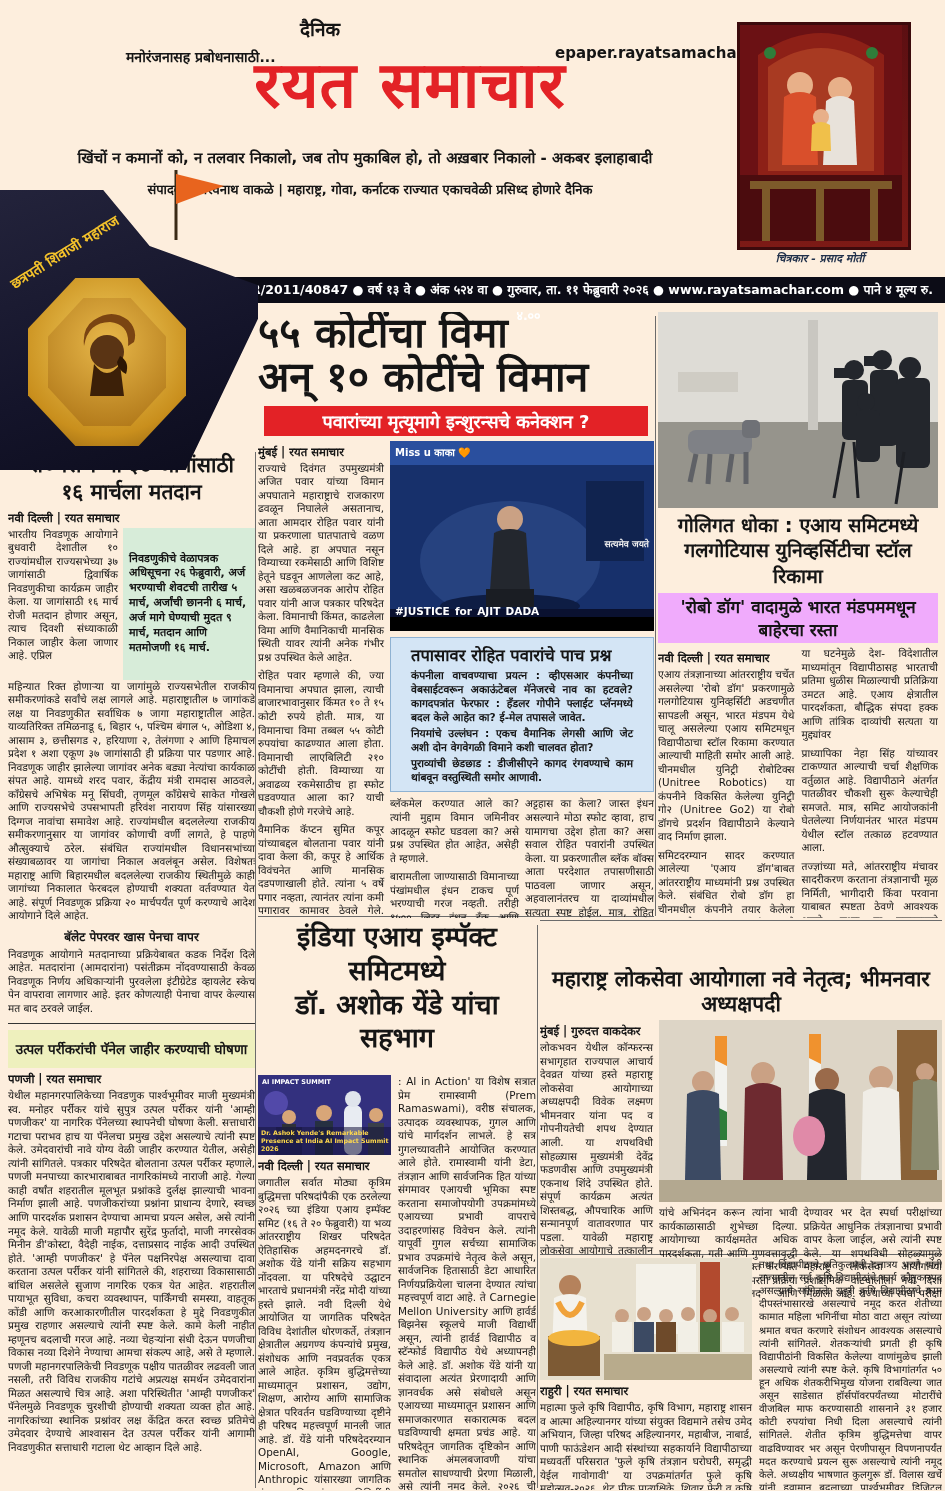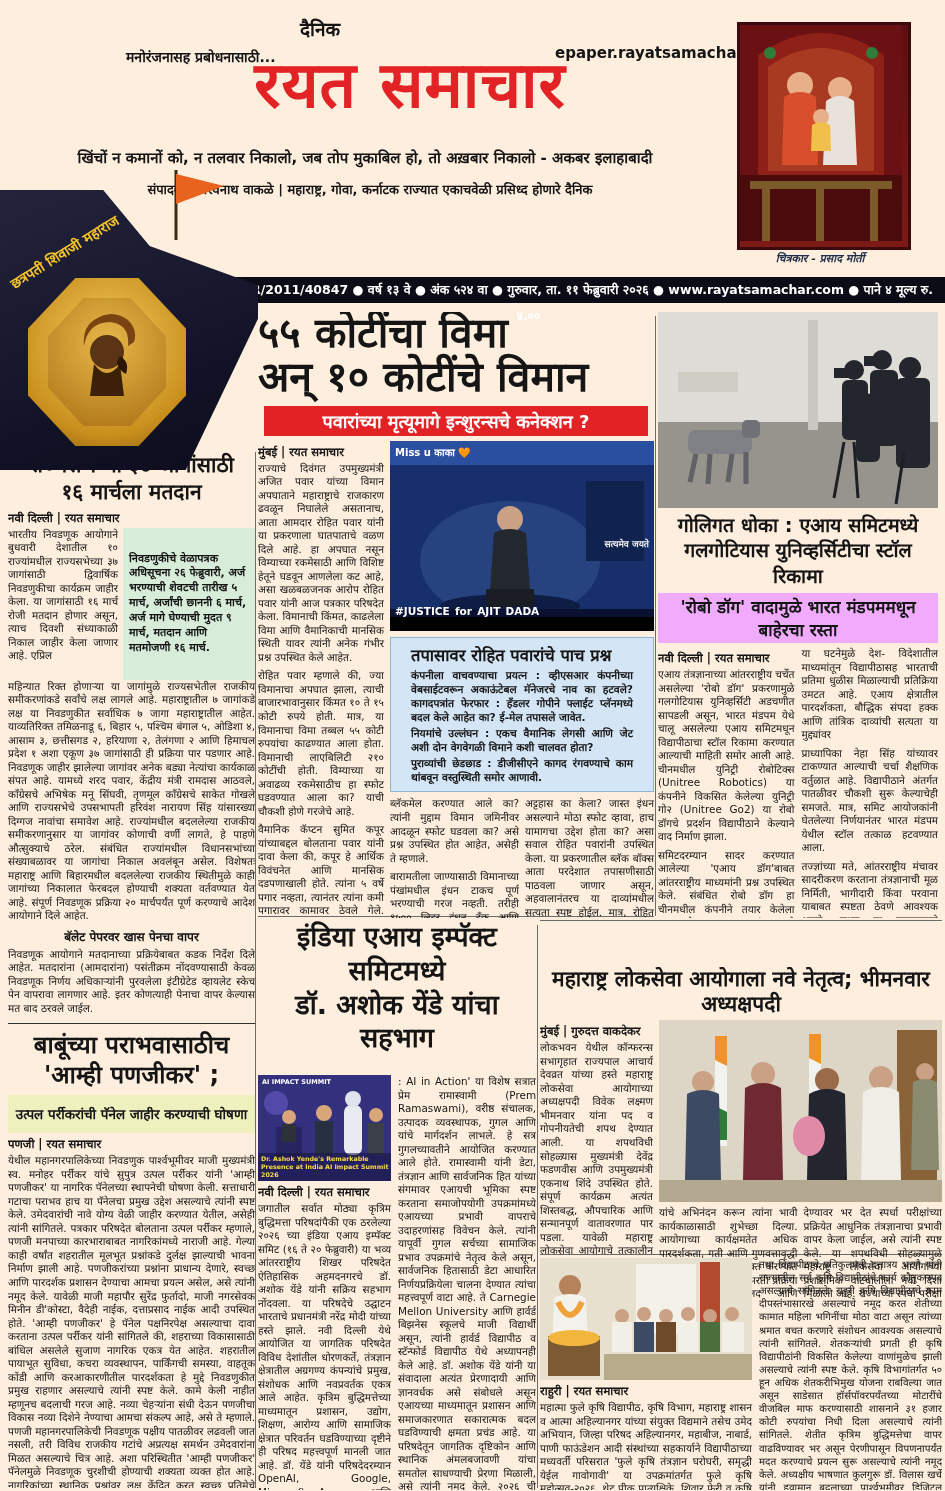--- a/index.html
+++ b/index.html
@@ -80,21 +80,21 @@
   .robo-sub{background:#f0abfc;font-weight:bold;font-size:17px;text-align:center;
     padding:2px 16px;margin:4px 0;}
   .robo-cols{display:flex;gap:7px;}
   .robo-cols>div{width:50%;}
   
   #ai{left:258px;top:920px;width:278px;height:570px;overflow:hidden;}
   .ai-head{font-size:27px;font-weight:900;text-align:center;line-height:1.25;margin-bottom:20px;}
   .ai-body{display:flex;gap:7px;}
   .ai-left{width:133px;flex:none;}
   .ai-right{flex:1;}
-  .ai-photo{position:relative;width:133px;height:106px;overflow:hidden;
+  .ai-photo{position:relative;width:133px;height:80px;overflow:hidden;
     background:linear-gradient(135deg,#2d2a72,#5a3f9e 55%,#27406e);}
   .ai-logo{position:absolute;left:4px;top:4px;color:#fff;font-size:6.5px;font-weight:bold;line-height:1.2;}
   .ai-cap{position:absolute;left:0;bottom:0;width:100%;color:#ffd94d;font-size:6.3px;
     font-weight:bold;background:rgba(20,20,60,.55);padding:2px 3px;line-height:1.25;}
   
   #mpsc{left:540px;top:923px;width:402px;height:333px;overflow:hidden;margin-top:44px;}
   .mpsc-head{font-size:21px;font-weight:900;text-align:center;line-height:1.2;margin-bottom:3px;}
   .mpsc-body{display:flex;gap:6px;}
   .mpsc-c1{width:113px;flex:none;}
   .mpsc-right{flex:1;}
@@ -176,24 +176,20 @@
   <div class="rs-row">
     <div class="c1 bodytxt">भारतीय निवडणूक आयोगाने बुधवारी देशातील १० राज्यांमधील राज्यसभेच्या ३७ जागांसाठी द्विवार्षिक निवडणुकीचा कार्यक्रम जाहीर केला. या जागांसाठी १६ मार्च रोजी मतदान होणार असून, त्याच दिवशी संध्याकाळी निकाल जाहीर केला जाणार आहे. एप्रिल</div>
     <div class="greenbox">निवडणुकीचे वेळापत्रक अधिसूचना २६ फेब्रुवारी, अर्ज भरण्याची शेवटची तारीख ५ मार्च, अर्जांची छाननी ६ मार्च, अर्ज मागे घेण्याची मुदत ९ मार्च, मतदान आणि मतमोजणी १६ मार्च.</div>
   </div>
   <p class="bodytxt">महिन्यात रिक्त होणाऱ्या या जागांमुळे राज्यसभेतील राजकीय समीकरणांकडे सर्वांचे लक्ष लागले आहे. महाराष्ट्रातील ७ जागांकडे लक्ष या निवडणुकीत सर्वाधिक ७ जागा महाराष्ट्रातील आहेत. याव्यतिरिक्त तमिळनाडू ६, बिहार ५, पश्चिम बंगाल ५, ओडिशा ४, आसाम ३, छत्तीसगड २, हरियाणा २, तेलंगणा २ आणि हिमाचल प्रदेश १ अशा एकूण ३७ जागांसाठी ही प्रक्रिया पार पडणार आहे. निवडणूक जाहीर झालेल्या जागांवर अनेक बड्या नेत्यांचा कार्यकाळ संपत आहे. यामध्ये शरद पवार, केंद्रीय मंत्री रामदास आठवले, काँग्रेसचे अभिषेक मनू सिंघवी, तृणमूल काँग्रेसचे साकेत गोखले आणि राज्यसभेचे उपसभापती हरिवंश नारायण सिंह यांसारख्या दिग्गज नावांचा समावेश आहे. राज्यांमधील बदललेल्या राजकीय समीकरणानुसार या जागांवर कोणाची वर्णी लागते, हे पाहणे औत्सुक्याचे ठरेल. संबंधित राज्यांमधील विधानसभांच्या संख्याबळावर या जागांचा निकाल अवलंबून असेल. विशेषतः महाराष्ट्र आणि बिहारमधील बदललेल्या राजकीय स्थितीमुळे काही जागांच्या निकालात फेरबदल होण्याची शक्यता वर्तवण्यात येत आहे. संपूर्ण निवडणूक प्रक्रिया २० मार्चपर्यंत पूर्ण करण्याचे आदेश आयोगाने दिले आहेत.</p>
   <div class="rs-sub">बॅलेट पेपरवर खास पेनचा वापर</div>
   <p class="bodytxt">निवडणूक आयोगाने मतदानाच्या प्रक्रियेबाबत कडक निर्देश दिले आहेत. मतदारांना (आमदारांना) पसंतीक्रम नोंदवण्यासाठी केवळ निवडणूक निर्णय अधिकाऱ्यांनी पुरवलेला इंटीग्रेटेड व्हायलेट स्केच पेन वापरावा लागणार आहे. इतर कोणत्याही पेनाचा वापर केल्यास मत बाद ठरवले जाईल.</p>
 
   <div class="divider"></div>
 
-  <h2 class="pj-head">
-    <span>बाबूंच्या पराभवासाठीच</span><br>
-    <span>'आम्ही पणजीकर' ;</span>
-  </h2>
   <div class="pj-sub">उत्पल पर्रीकरांची पॅनेल जाहीर करण्याची घोषणा</div>
   <div class="dateline">पणजी | रयत समाचार</div>
   <p class="bodytxt">येथील महानगरपालिकेच्या निवडणुक पार्श्वभूमीवर माजी मुख्यमंत्री स्व. मनोहर पर्रीकर यांचे सुपुत्र उत्पल पर्रीकर यांनी 'आम्ही पणजीकर' या नागरिक पॅनेलच्या स्थापनेची घोषणा केली. सत्ताधारी गटाचा पराभव हाच या पॅनेलचा प्रमुख उद्देश असल्याचे त्यांनी स्पष्ट केले. उमेदवारांची नावे योग्य वेळी जाहीर करण्यात येतील, असेही त्यांनी सांगितले. पत्रकार परिषदेत बोलताना उत्पल पर्रीकर म्हणाले, पणजी मनपाच्या कारभाराबाबत नागरिकांमध्ये नाराजी आहे. गेल्या काही वर्षांत शहरातील मूलभूत प्रश्नांकडे दुर्लक्ष झाल्याची भावना निर्माण झाली आहे. पणजीकरांच्या प्रश्नांना प्राधान्य देणारे, स्वच्छ आणि पारदर्शक प्रशासन देण्याचा आमचा प्रयत्न असेल, असे त्यांनी नमूद केले. यावेळी माजी महापौर सुरेंद्र फुर्तादो, माजी नगरसेवक मिनीन डी'कोस्टा, वैदेही नाईक, दत्ताप्रसाद नाईक आदी उपस्थित होते. 'आम्ही पणजीकर' हे पॅनेल पक्षनिरपेक्ष असल्याचा दावा करताना उत्पल पर्रीकर यांनी सांगितले की, शहराच्या विकासासाठी बांधिल असलेले सुजाण नागरिक एकत्र येत आहेत. शहरातील पायाभूत सुविधा, कचरा व्यवस्थापन, पार्किंगची समस्या, वाहतूक कोंडी आणि करआकारणीतील पारदर्शकता हे मुद्दे निवडणुकीत प्रमुख राहणार असल्याचे त्यांनी स्पष्ट केले. कामे केली नाहीत म्हणूनच बदलाची गरज आहे. नव्या चेहऱ्यांना संधी देऊन पणजीचा विकास नव्या दिशेने नेण्याचा आमचा संकल्प आहे, असे ते म्हणाले. पणजी महानगरपालिकेची निवडणूक पक्षीय पातळीवर लढवली जात नसली, तरी विविध राजकीय गटांचे अप्रत्यक्ष समर्थन उमेदवारांना मिळत असल्याचे चित्र आहे. अशा परिस्थितीत 'आम्ही पणजीकर' पॅनेलमुळे निवडणूक चुरशीची होण्याची शक्यता व्यक्त होत आहे. नागरिकांच्या स्थानिक प्रश्नांवर लक्ष केंद्रित करत स्वच्छ प्रतिमेचे उमेदवार देण्याचे आश्वासन देत उत्पल पर्रीकर यांनी आगामी निवडणुकीत सत्ताधारी गटाला थेट आव्हान दिले आहे.</p>
 </div>
 
 <div id="lead" class="abs">
   <h1 class="lead-head">
     <span>५५ कोटींचा विमा</span><br>
     <span>अन् १० कोटींचे विमान</span>
   </h1>

